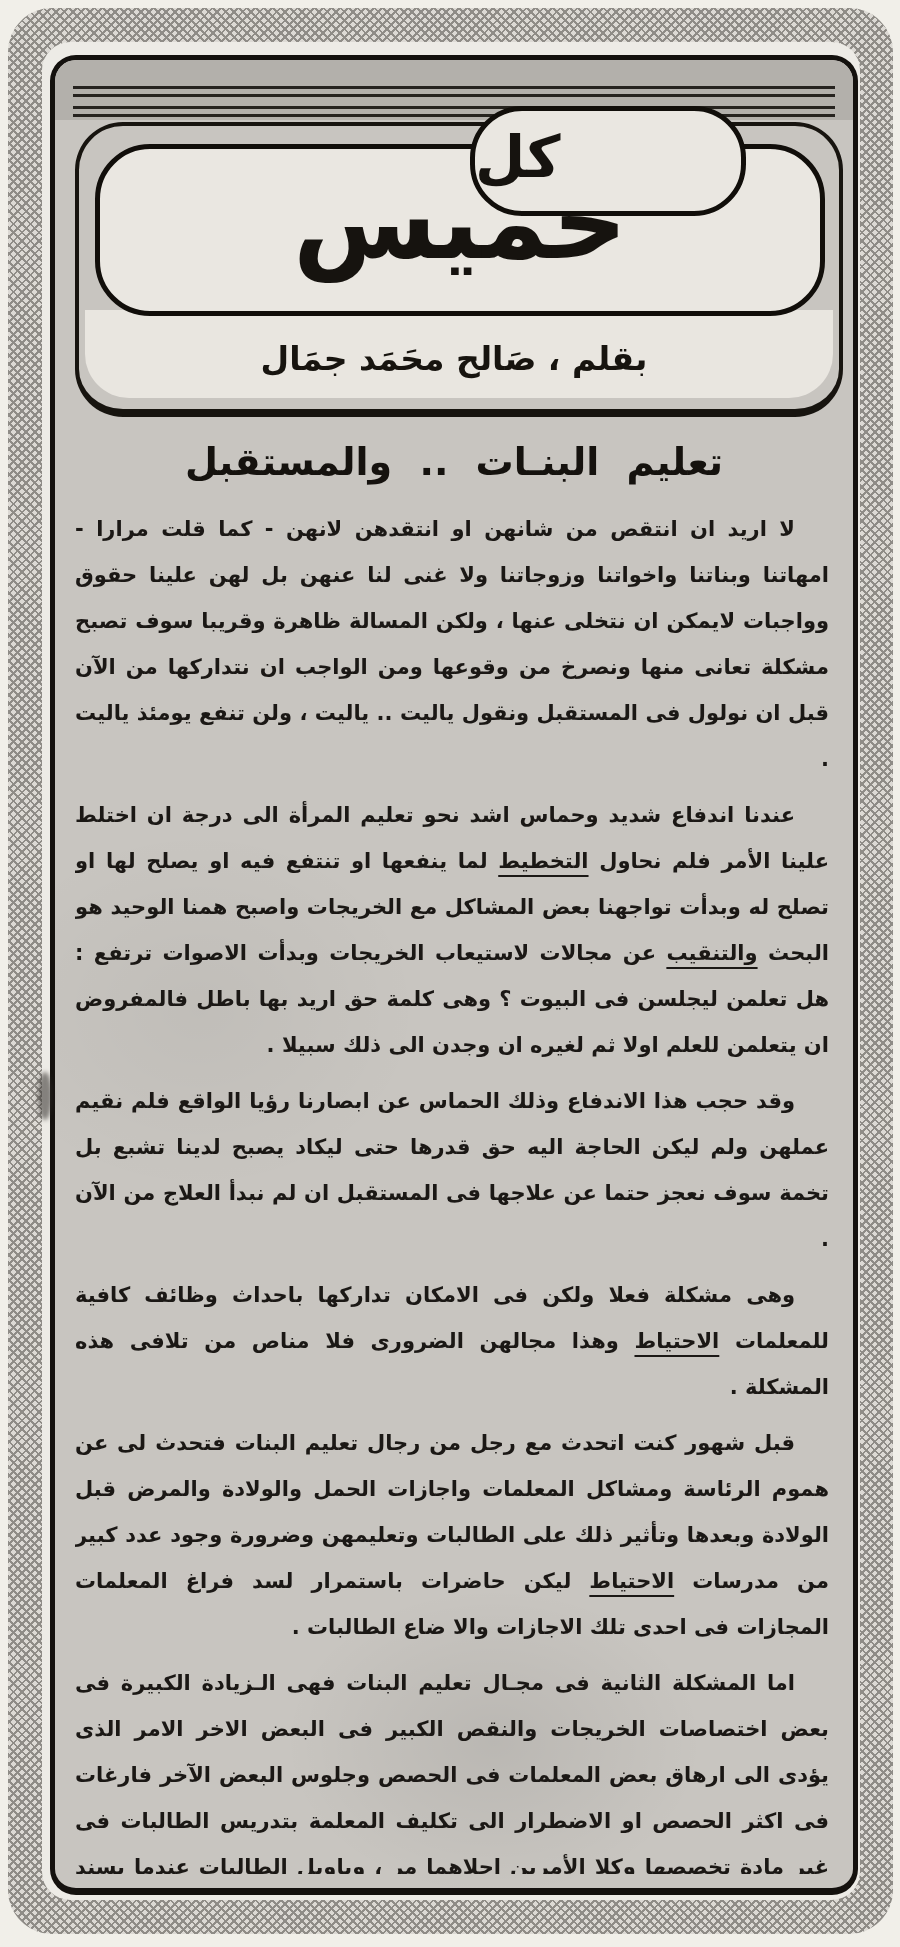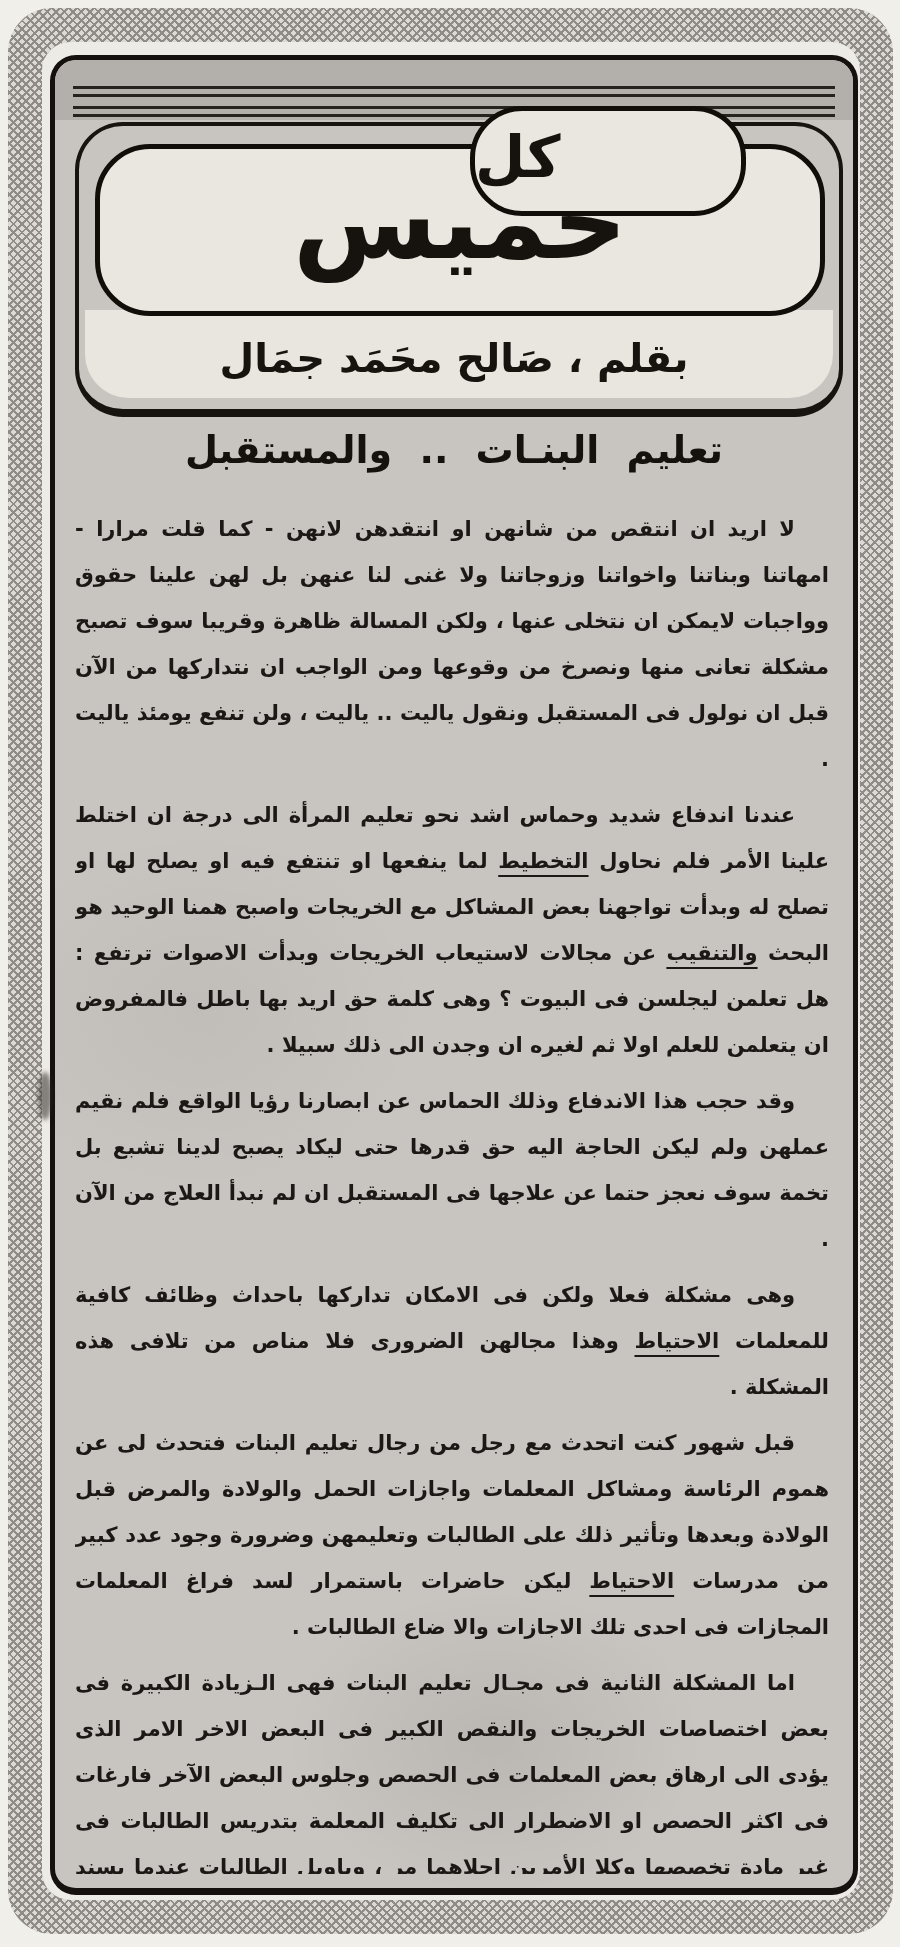--- a/index.html
+++ b/index.html
@@ -84,27 +84,27 @@
     border:5px solid #110e0a;
     border-radius:52px;
     display:flex; align-items:center; justify-content:flex-end;
     z-index:3;
   }
   .kol-label { font-size:58px; font-weight:bold; color:#16130f; line-height:1; transform:translateY(-4px); }
 
   .byline {
     position:absolute; left:80px; right:80px; top:258px; height:80px;
     display:flex; align-items:center; justify-content:center;
-    font-size:40px; font-weight:bold; color:#17140f;
+    font-size:33px; font-weight:bold; color:#17140f;
     z-index:2;
     letter-spacing:1px;
   }
 
   .title {
-    position:absolute; left:30px; right:30px; top:368px; margin:0;
+    position:absolute; left:30px; right:30px; top:368px; margin:12px;
     text-align:center;
     font-size:38px; font-weight:bold; color:#15120e;
     word-spacing:14px;
     letter-spacing:0.5px;
   }
 
   .body-text {
     position:absolute; left:20px; right:24px; top:446px; bottom:14px;
     overflow:hidden;
     color:#1b1815;

